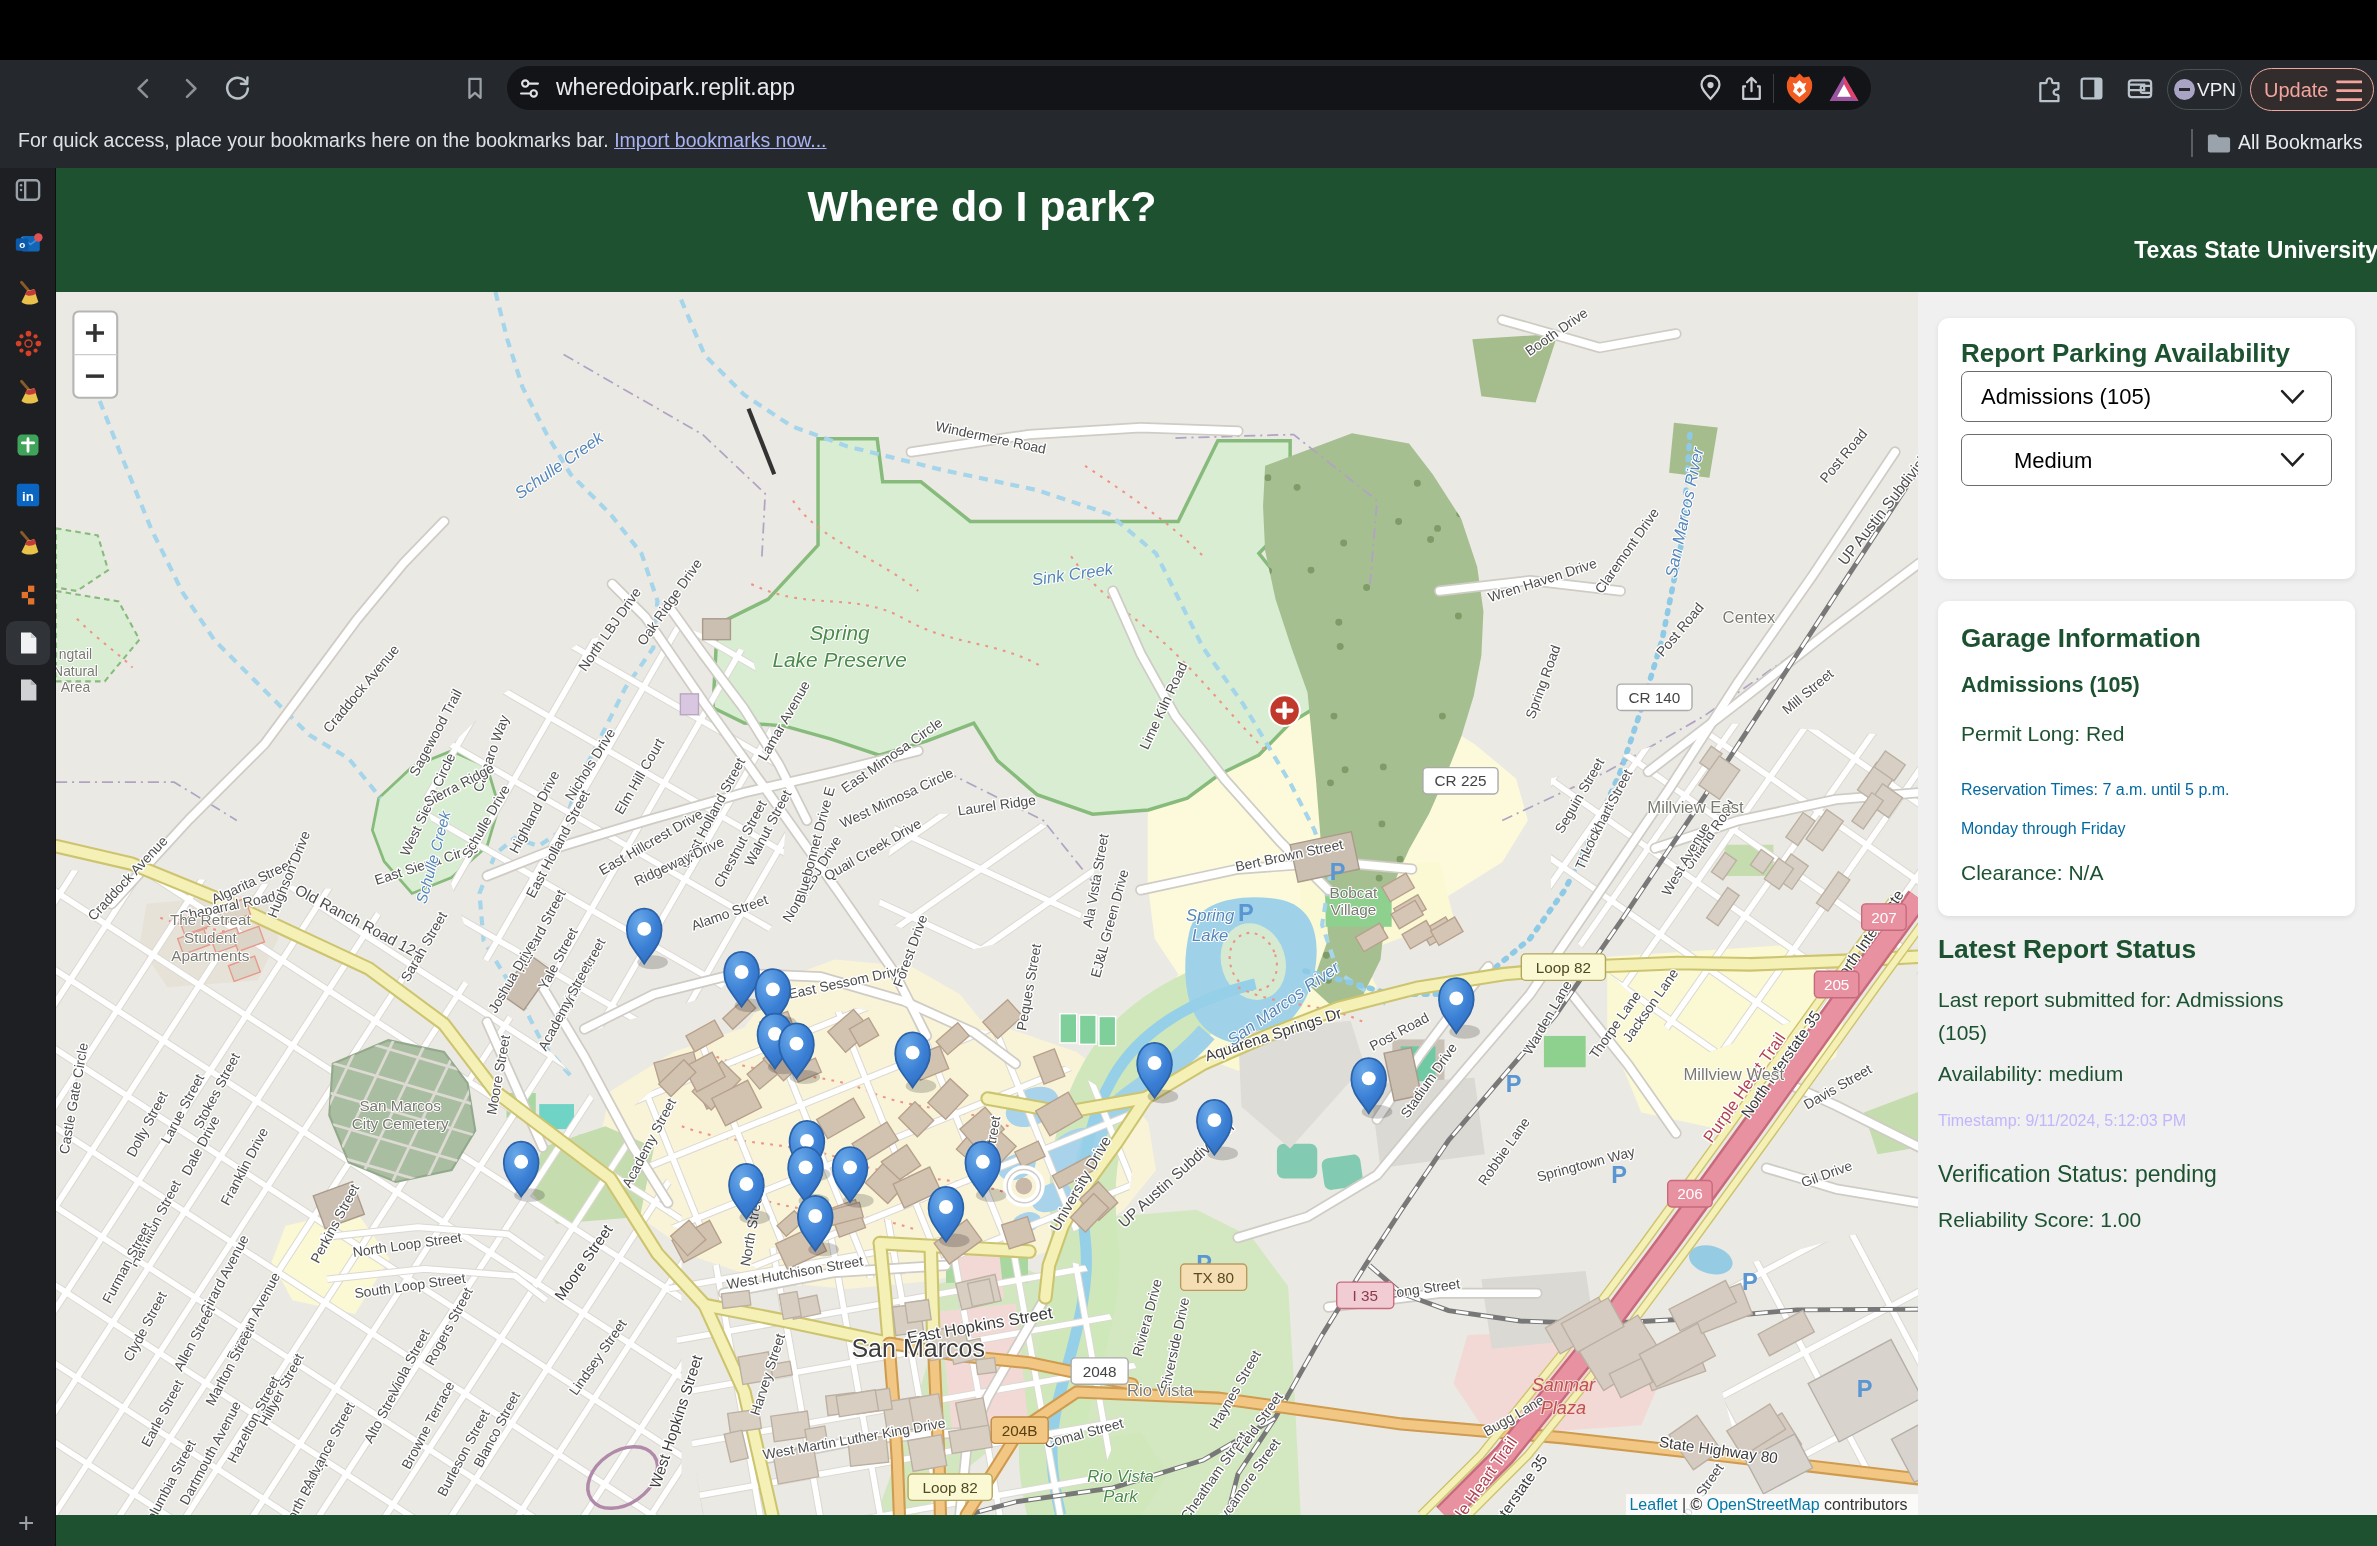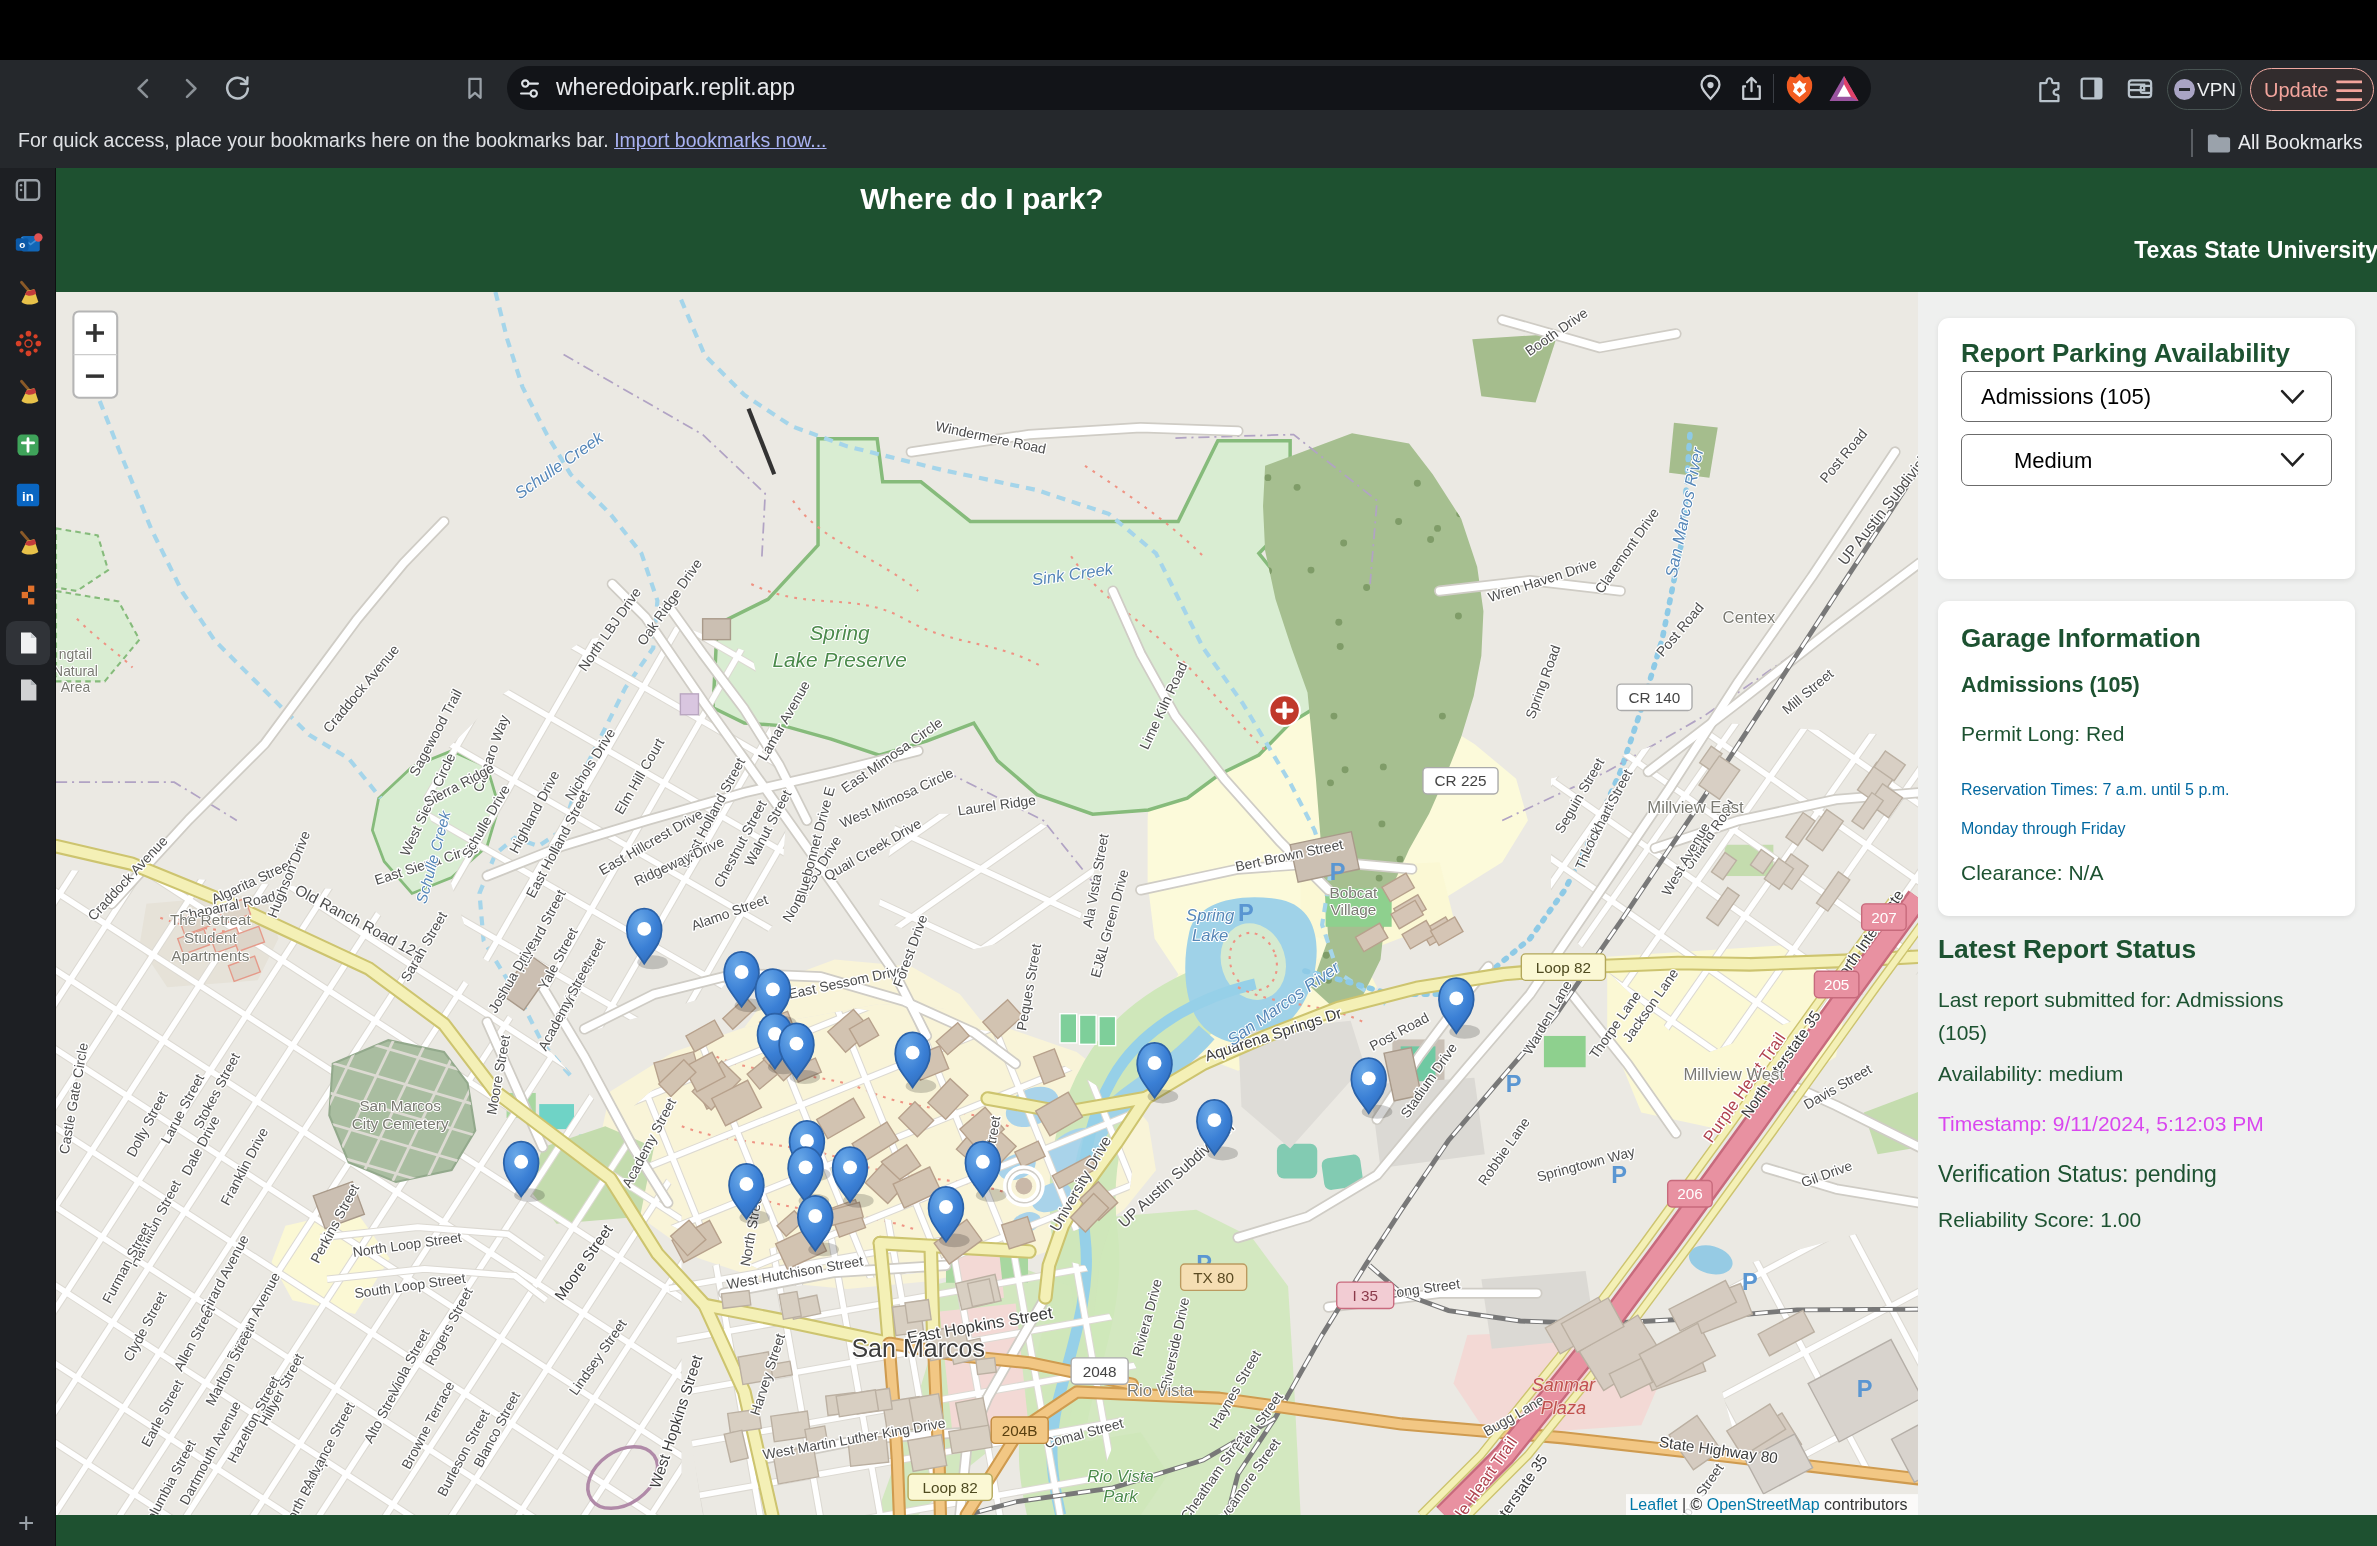--- a/index.html
+++ b/index.html
@@ -150,21 +150,21 @@
         <path d="M10 5 h14 l8 8 v22 h-22 z" fill="#f0f1f2"></path>
         <path d="M24 5 l8 8 h-8 z" fill="#c9cdd1"></path>
       </svg></div>
 <div style="position:absolute;left:14px;top:676px;opacity:0.85"><svg width="28" height="28" viewBox="0 0 40 40">
         <path d="M10 5 h14 l8 8 v22 h-22 z" fill="#f0f1f2"></path>
         <path d="M24 5 l8 8 h-8 z" fill="#c9cdd1"></path>
       </svg></div>
 <div class="abs" style="left:18px;top:1507px;color:#9aa1a8;font-size:28px;">+</div>
 
 <div class="abs" style="left:56px;top:168px;width:2322px;height:124px;background:#1e5130;"></div>
-<div class="abs" style="left:56px;top:182px;width:1852px;text-align:center;color:#fff;font-size:30px;font-weight:bold;">Where do I park?</div>
+<div class="abs" style="left:56px;top:182px;width:1852px;text-align:center;color:#fff;font-size:43px;font-weight:bold;">Where do I park?</div>
 <div class="abs" style="left:56px;top:237px;width:2322px;text-align:right;color:#fff;font-size:23px;font-weight:bold;">Texas State University</div>
 
 <div class="abs" style="left:1917px;top:292px;width:460px;height:1223px;background:#eff0ef;"></div>
 
 <svg id="map" width="1862" height="1223" viewBox="0 0 2678 1759" style="position:absolute;left:56px;top:292px;">
 <rect width="2678" height="1759" fill="#ebe9e3"></rect>
 <polygon points="1582,560 1700,500 1790,520 1870,560 1960,600 2040,650 2100,700 2117,760 2080,820 2000,870 1900,920 1800,970 1700,1000 1620,990 1580,930 1570,850 1570,760 1575,660" fill="#fcfada"></polygon>
 <polygon points="1616,979 1684,1001 1775,979 1866,933 1900,1000 1800,1080 1700,1120 1620,1090 1580,1030" fill="#fbf8d4"></polygon>
 <polygon points="797,1150 888,1093 990,1058 1093,1041 1184,1024 1275,1030 1366,1058 1468,1093 1525,1138 1571,1195 1582,1263 1536,1320 1468,1366 1366,1400 1252,1423 1138,1434 1024,1423 922,1389 842,1332 797,1263 785,1206" fill="#f9f4d8"></polygon>
 <polygon points="990,1058 1040,990 1120,960 1230,970 1300,1010 1340,1060 1275,1030 1184,1024 1093,1041" fill="#f9f4d8"></polygon>
@@ -1500,19 +1500,19 @@
 <div class="abs" style="left:1938px;top:601px;width:417px;height:315px;background:#fff;border-radius:11px;box-shadow:0 1.4px 5.6px rgba(0,0,0,0.08);"></div>
 <div class="abs" style="left:1961px;top:623px;color:#1d5231;font-size:26px;font-weight:bold;">Garage Information</div>
 <div class="abs" style="left:1961px;top:672px;color:#1d5231;font-size:21.6px;font-weight:bold;">Admissions (105)</div>
 <div class="abs" style="left:1961px;top:722px;color:#1d5231;font-size:21px;">Permit Long: Red</div>
 <div class="abs" style="left:1961px;top:770px;width:327px;color:#0369a1;font-size:16px;line-height:39px;">Reservation Times: 7 a.m. until 5 p.m. Monday through Friday</div>
 <div class="abs" style="left:1961px;top:861px;color:#1d5231;font-size:21px;">Clearance: N/A</div>
 
 <div class="abs" style="left:1938px;top:934px;color:#1d5231;font-size:26.4px;font-weight:bold;">Latest Report Status</div>
 <div class="abs" style="left:1938px;top:983px;width:389px;color:#1d5231;font-size:21px;line-height:33px;">Last report submitted for: Admissions (105)</div>
 <div class="abs" style="left:1938px;top:1062px;color:#1d5231;font-size:21px;">Availability: medium</div>
-<div class="abs" style="left:1938px;top:1112px;color:#d946ef;font-size:21px;text-align:right;">Timestamp: 9/11/2024, 5:12:03 PM</div>
+<div class="abs" style="left:1938px;top:1112px;color:#c4b5fd;font-size:16px;text-align:right;">Timestamp: 9/11/2024, 5:12:03 PM</div>
 <div class="abs" style="left:1938px;top:1161px;color:#1d5231;font-size:23px;">Verification Status: pending</div>
 <div class="abs" style="left:1938px;top:1208px;color:#1d5231;font-size:21px;">Reliability Score: 1.00</div>
 
 <div class="abs" style="left:56px;top:1515px;width:2322px;height:31px;background:#1e5130;"></div>
 
 </div>
 
 </body></html>

